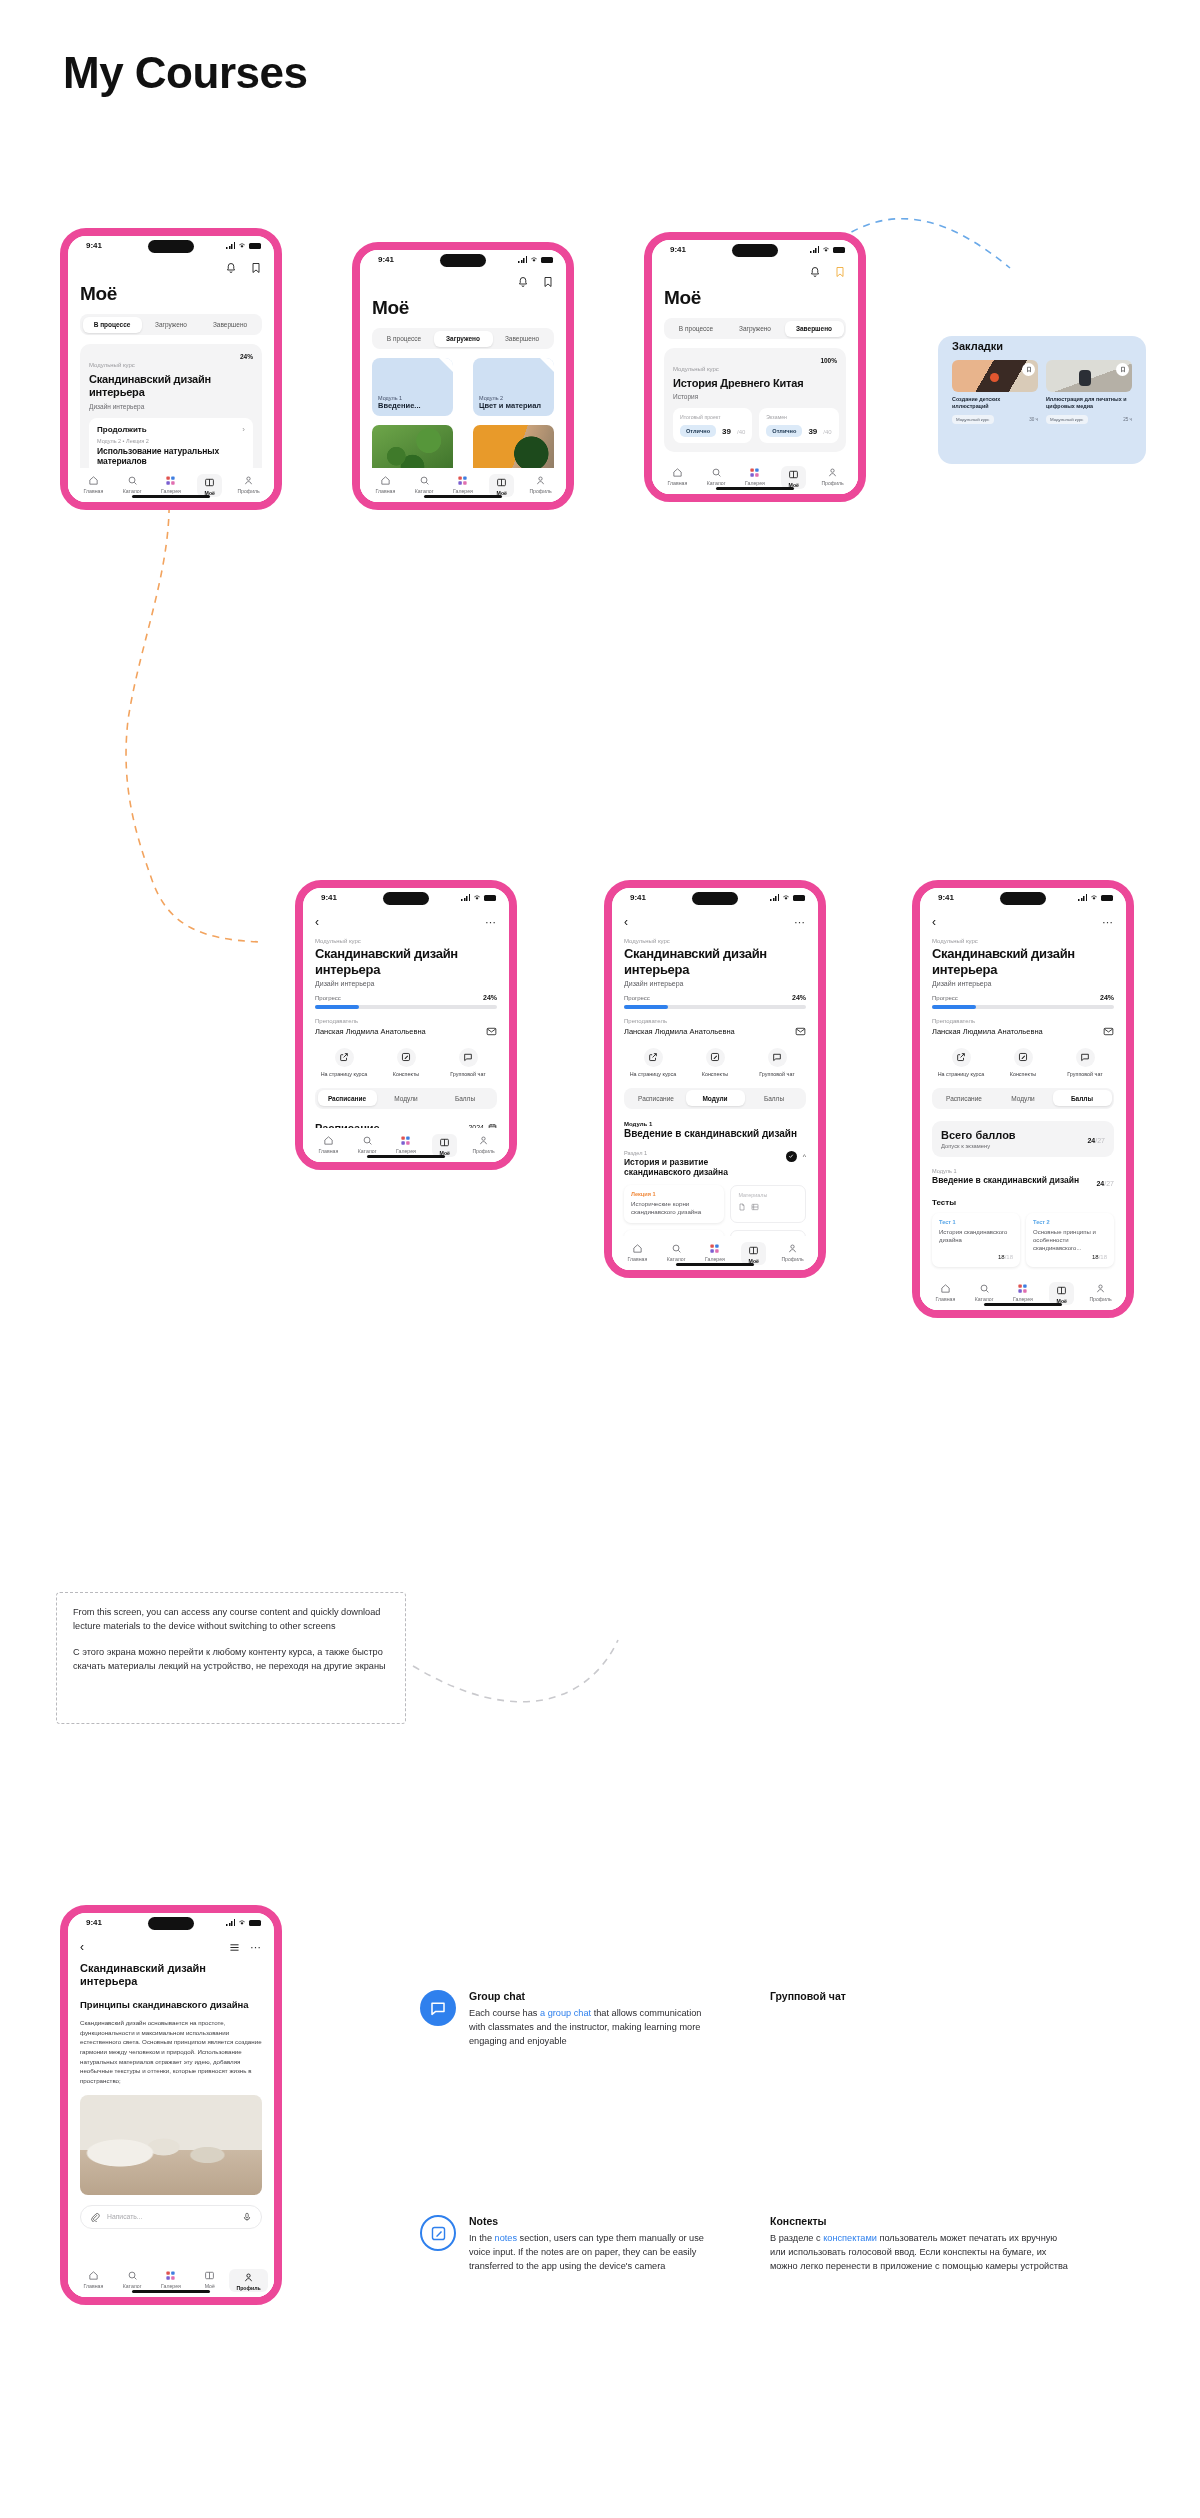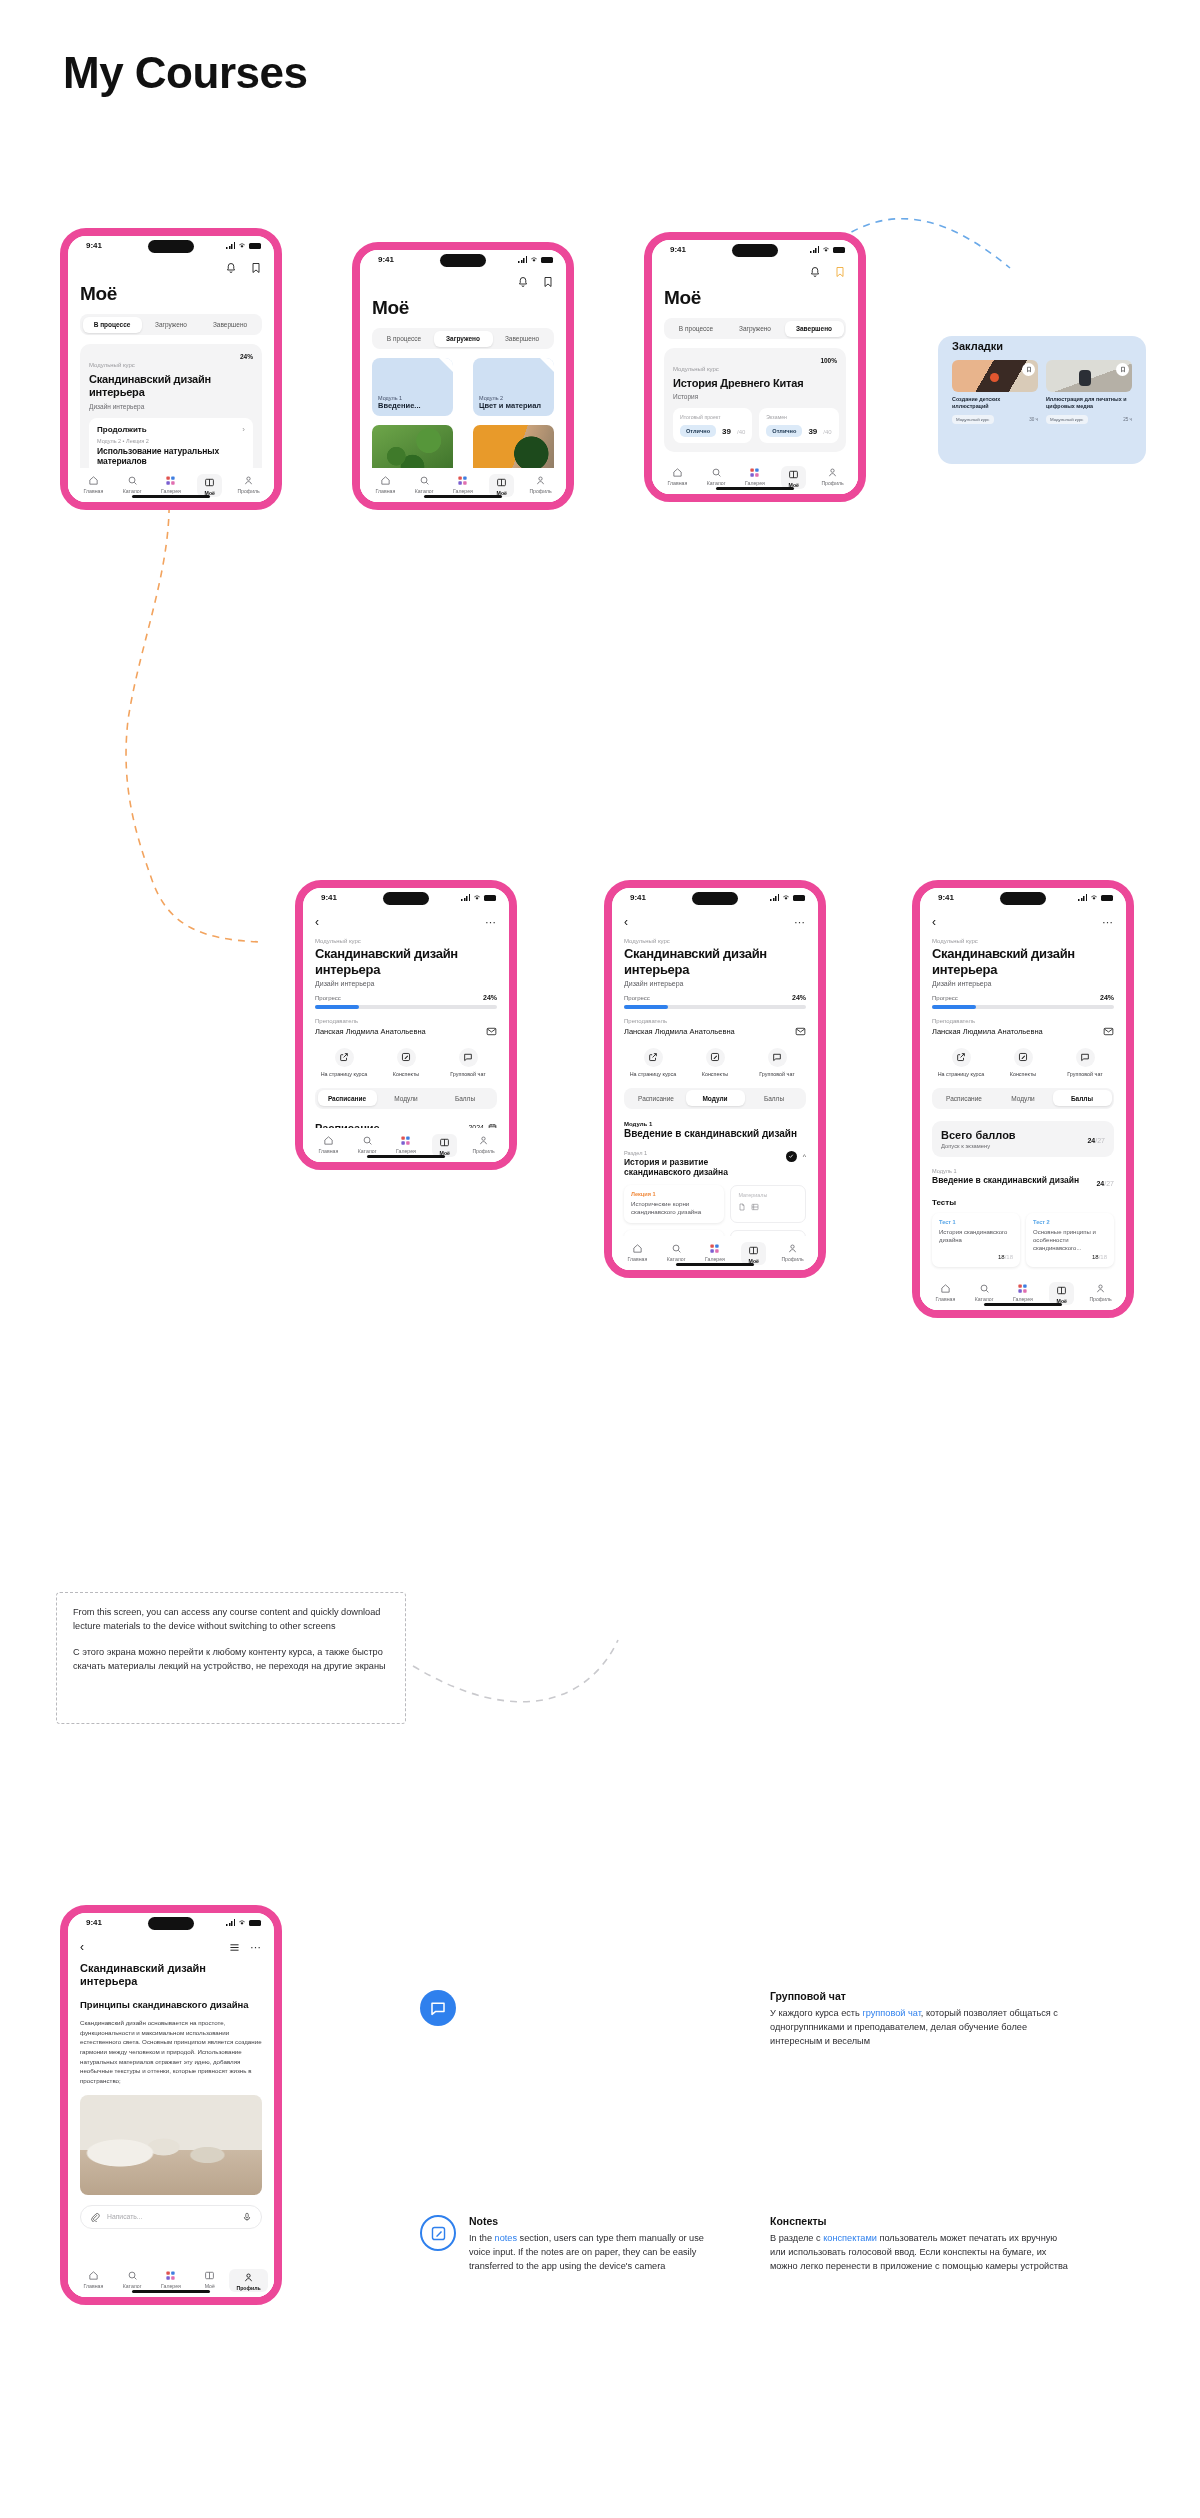--- a/index.html
+++ b/index.html
@@ -1023,26 +1023,29 @@
   <div class="homebar"></div>
  </div>
 </div>
 
 <div class="feat" style="left:420px; top:1990px; width:300px;">
   <div class="fi">
     <svg width="18" height="18" viewBox="0 0 24 24">
         <path d="M4 5.5h16v11H9l-5 4z" fill="none" stroke="#fff" stroke-width="2" stroke-linejoin="round"></path>
       </svg>
   </div>
+  <div>
+    <div class="ft">Group chat</div>
+    <div class="fb"><span>Each course has </span><span class="lnk">a group chat</span><span> that allows communication with classmates and the instructor, making learning more engaging and enjoyable</span></div>
+  </div>
 </div>
 
 <div class="feat" style="left:770px; top:1990px; width:300px;">
   <div>
     <div class="ft">Групповой чат</div>
-    <div class="fb"><span>У каждого курса есть </span><span class="lnk">групповой чат</span><span>, который позволяет общаться с одногруппниками и преподавателем, делая обучение более интересным и веселым</span></div>
   </div>
 </div>
 
 <div class="feat" style="left:420px; top:2215px; width:300px;">
   <div class="fi o">
     <svg width="17" height="17" viewBox="0 0 24 24">
         <rect x="3.5" y="3.5" width="17" height="17" rx="3" fill="none" stroke="#2f80ed" stroke-width="2"></rect>
         <path d="M9 15l6.5-6.5 1.5 1.5L10.5 16.5 8.8 16.7z" fill="#2f80ed"></path>
       </svg>
   </div>

